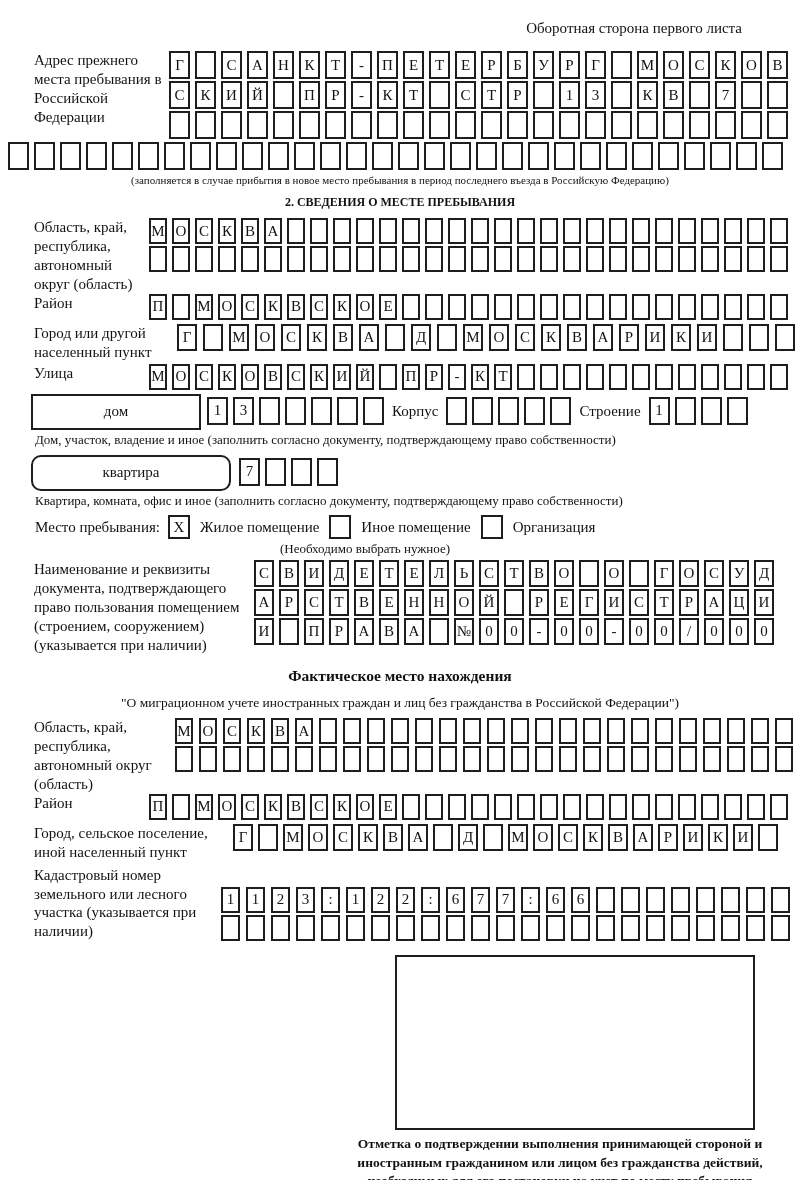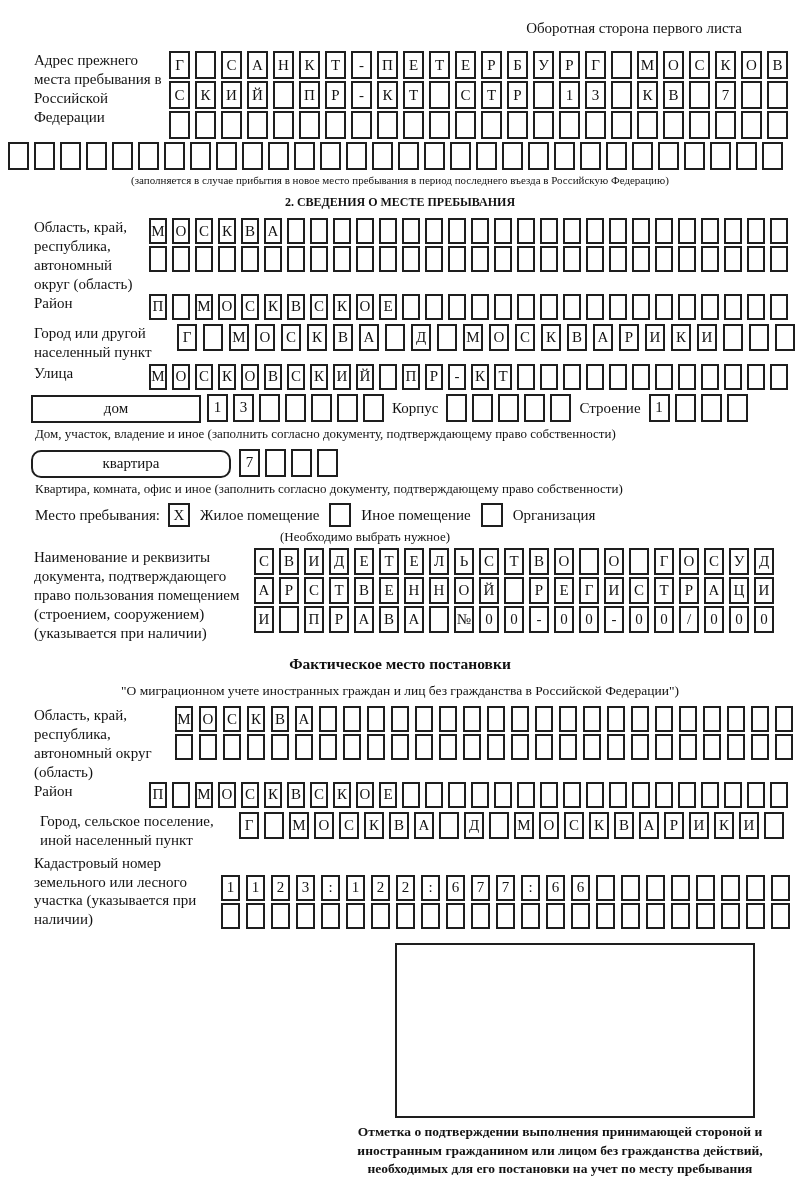--- a/index.html
+++ b/index.html
@@ -49,37 +49,37 @@
   .note-center{text-align:center;margin:3px 0 8px 0;}
   .note-left{margin:2px 0 6px 35px;font-size:13px;}
   .note-choose{width:320px;margin:0 0 2px 205px;text-align:center;font-size:13px;}
 
   .sec-title{font-weight:bold;text-align:center;font-size:12px;margin:8px 0 8px 0;}
   .sec-title2{font-weight:bold;text-align:center;font-size:15.5px;margin:12px 0 8px 0;}
   .sec-note{text-align:center;font-size:13.5px;line-height:1.45;margin-bottom:6px;}
 
   .house-row{display:flex;align-items:center;margin:2px 0 2px 31px;}
   .widebox{
-    border:2px solid #1e1e1e;height:28px;display:flex;align-items:center;justify-content:center;
+    border:2px solid #1e1e1e;height:36px;display:flex;align-items:center;justify-content:center;
     font-size:15px;box-sizing:border-box;flex:none;background:#fff;
   }
   .w-dom{width:170px;margin-right:6px;}
   .w-kv{width:200px;margin-right:8px;border-radius:10px;}
   .inline-lbl{font-size:15px;margin:0 8px;flex:none;}
 
   .chk-row{display:flex;align-items:center;margin:4px 0 2px 35px;font-size:15px;}
   .chkbox{
     width:22px;height:24px;border:2px solid #1e1e1e;box-sizing:border-box;flex:none;
     display:flex;align-items:center;justify-content:center;font-size:15px;
     margin:0 10px;background:#fff;
   }
   .chk-first{margin-left:8px;}
 
   .mt-cells{margin-top:21px;}
-  .mb4{margin-bottom:4px;margin-left:6px;}
+  .mb4{margin-bottom:4px;}
   .mb2{margin-bottom:2px;}
 
   .stamp-wrap{margin:12px 0 0 340px;width:440px;}
   .stamp-box{width:360px;height:175px;border:2px solid #1e1e1e;margin-left:55px;box-sizing:border-box;background:#fff;}
   .stamp-caption{
     margin-top:5px;font-size:13.5px;font-weight:bold;text-align:center;line-height:1.4;
   }
 </style>
 </head>
 <body>
@@ -490,21 +490,21 @@
           <span class="cell">0</span>
           <span class="cell">0</span>
           <span class="cell">/</span>
           <span class="cell">0</span>
           <span class="cell">0</span>
           <span class="cell">0</span>
         </div>
     </div>
   </div>
 
-  <div class="sec-title2">Фактическое место постановки</div>
+  <div class="sec-title2">Фактическое место нахождения</div>
   <div class="sec-note">
     <div>"О миграционном учете иностранных граждан и лиц без гражданства в Российской Федерации")</div>
   </div>
 
   <div class="row">
     <div class="lbl pl w-region3">Область, край, республика, автономный округ (область)</div>
     <div class="cellcol">
       <div class="cells cells-reg26">
           <span class="cell">М</span>
           <span class="cell">О</span>

